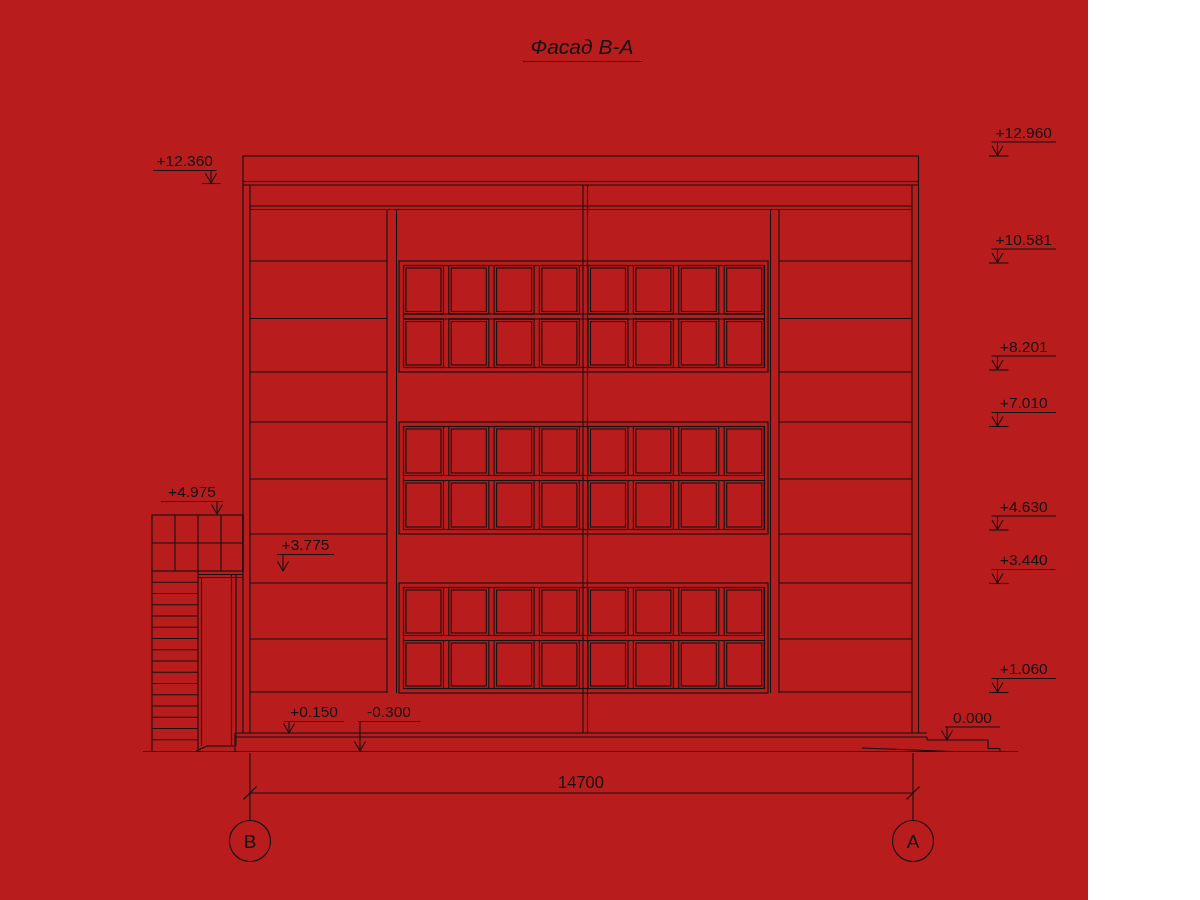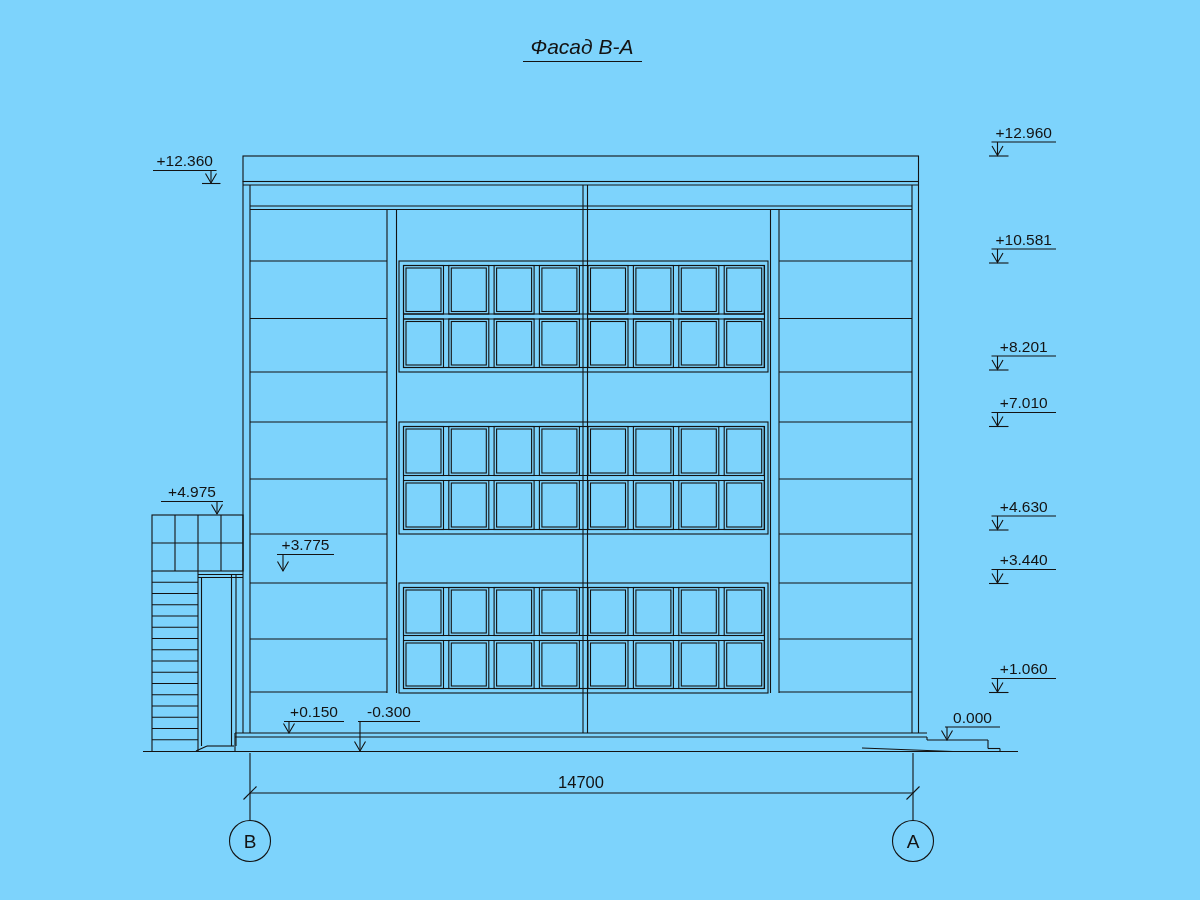--- a/index.html
+++ b/index.html
@@ -1,16 +1,16 @@
 <!DOCTYPE html>
 <html><head>
 <meta charset="utf-8">
 <style>
   html,body{margin:0;padding:0;background:#fff}
-  .page{width:1200px;height:900px;background:#7dd3fc;position:relative;overflow:hidden}
+  .page{width:1088px;height:900px;background:#b91c1c;position:relative;overflow:hidden}
   svg{display:block}
   svg line, svg rect, svg circle, svg path{stroke:#131313;fill:none;stroke-width:1.1;stroke-linecap:butt}
   svg text{fill:#131313;stroke:none;text-anchor:middle}
   .title{font:italic 21px "Liberation Sans", sans-serif}
   .lbl{font:15.5px "Liberation Sans", sans-serif}
   .dim{font:16.5px "Liberation Sans", sans-serif}
   .axis{font:19px "Liberation Sans", sans-serif}
 </style>
 </head>
 <body>

